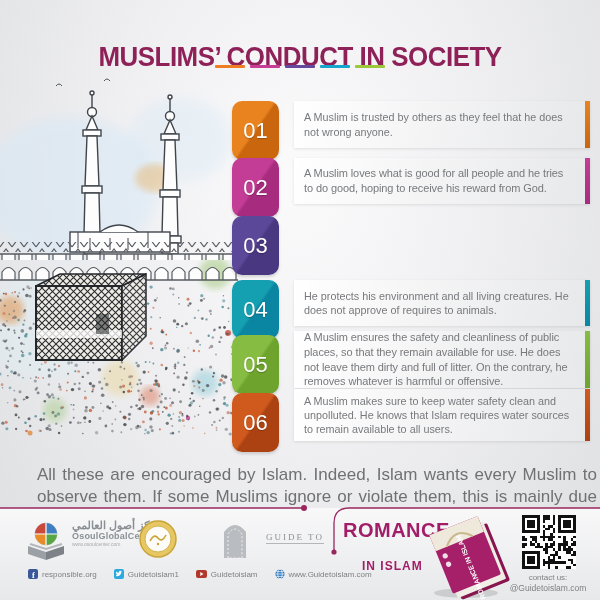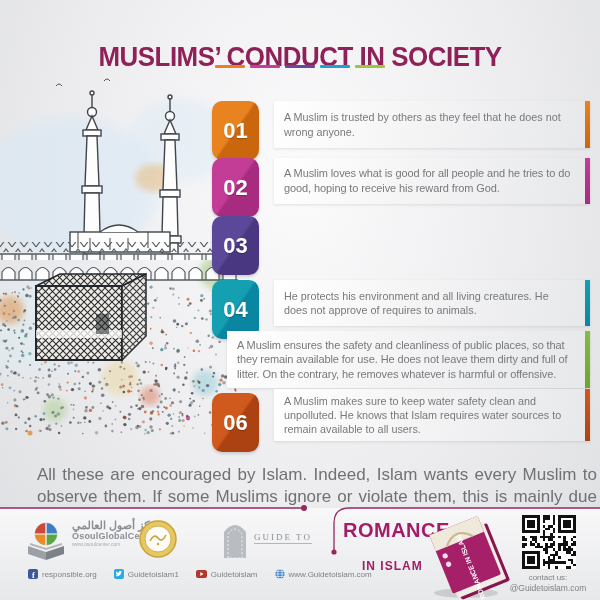--- a/index.html
+++ b/index.html
@@ -14,23 +14,24 @@
     font-size:27px;font-weight:bold;letter-spacing:-0.5px;color:#8E2158;
     transform:scaleX(.96);
   }
   .divider{position:absolute;top:65px;left:0;width:600px;display:flex;justify-content:center;gap:5px;}
   .divider span{width:30px;height:3px;border-radius:1px;display:block;}
   
   .row{position:absolute;left:212px;width:378px;display:flex;}
   .num{
     width:47px;height:59px;border-radius:10px;flex:0 0 47px;
     display:flex;align-items:center;justify-content:center;
-    color:#fff;font-size:22px;font-weight:bold;text-shadow:0 1px 1px rgba(0,0,0,.25);
+    color:#fff;font-size:22px;font-weight:normal;text-shadow:0 1px 1px rgba(0,0,0,.25);
     background:linear-gradient(125deg,var(--c) 0%,var(--c) 48%,var(--cd) 52%,var(--cd) 100%);
     box-shadow:0 2px 3px rgba(0,0,0,.15);
+    margin-left:20px;
   }
   .txtbox{
     position:relative;flex:1;margin-left:15px;display:flex;align-items:center;
     background:linear-gradient(105deg,#ffffff 0%,#f4f4f5 45%,#e7e8ea 100%);
     box-shadow:0 1px 3px rgba(0,0,0,.10);
     padding:5px 16px 5px 10px;box-sizing:border-box;
   }
   .txtbox .stripe{position:absolute;top:0;right:0;width:5px;height:100%;
     background:linear-gradient(180deg,var(--c),var(--cd));}
   .txtbox p{margin:0;font-size:10.8px;line-height:1.32;color:#77797C;}
@@ -48,21 +49,21 @@
   .footer{position:absolute;top:508px;left:0;width:600px;height:92px;
     background:linear-gradient(180deg,#f8f8f9 0%,#e7e8ea 100%);}
   .fdiv{position:absolute;top:498px;left:0;}
   .osoul{position:absolute;top:520px;left:24px;display:flex;align-items:flex-start;}
   .osoul .col{margin-left:4px;}
   .osoul .ar{font-size:11px;color:#8a8f94;font-weight:bold;line-height:1;}
   .osoul .nm{font-size:9px;color:#8a8f94;font-weight:bold;letter-spacing:.2px;}
   .osoul .st{font-size:5px;color:#a7abaf;}
   .badge{position:absolute;top:519px;left:138px;}
   .guide{position:absolute;top:518px;left:222px;display:flex;align-items:center;}
-  .guide .col{margin-left:6px;font-family:"Liberation Serif",serif;color:#8d9196;}
+  .guide .col{margin-left:18px;font-family:"Liberation Serif",serif;color:#8d9196;}
   .guide .g1{font-size:9px;letter-spacing:2px;border-bottom:1px solid #b4b7ba;padding-bottom:1px;}
   .guide .g2{font-size:21px;letter-spacing:2px;line-height:1;}
   .social{position:absolute;top:569px;left:28px;display:flex;gap:17px;align-items:center;}
   .soc{display:flex;align-items:center;gap:4px;}
   .soc .lbl{font-size:8px;color:#7e8184;}
   .promo-title{position:absolute;top:519px;left:343px;font-size:20px;font-weight:bold;
     letter-spacing:.5px;color:#A21D68;margin:0;}
   .promo-sub{position:absolute;top:542px;left:345px;font-size:12px;font-weight:bold;
     letter-spacing:1px;color:#A21D68;margin:17px;}
   .bookwrap{position:absolute;top:506px;left:416px;}
@@ -618,20 +619,21 @@
     <div class="num">03</div>
   </div>
   <div class="row r4" style="--c: #14A0B0; --cd: #0B86A2;">
     <div class="num">04</div>
     <div class="txtbox">
         <p>He protects his environment and all living creatures. He does not approve of requires to animals.</p>
         <span class="stripe"></span>
       </div>
   </div>
   <div class="row r5" style="--c: #86BC41; --cd: #6EA32E;">
+    <div class="num">05</div>
     <div class="txtbox">
         <p>A Muslim ensures the safety and cleanliness of public places, so that they remain available for use. He does not leave them dirty and full of litter. On the contrary, he removes whatever is harmful or offensive.</p>
         <span class="stripe"></span>
       </div>
   </div>
   <div class="row r6" style="--c: #D05A1E; --cd: #AC4212;">
     <div class="num">06</div>
     <div class="txtbox">
         <p>A Muslim makes sure to keep water safety clean and unpolluted. He knows that Islam requires water sources to remain available to all users.</p>
         <span class="stripe"></span>

